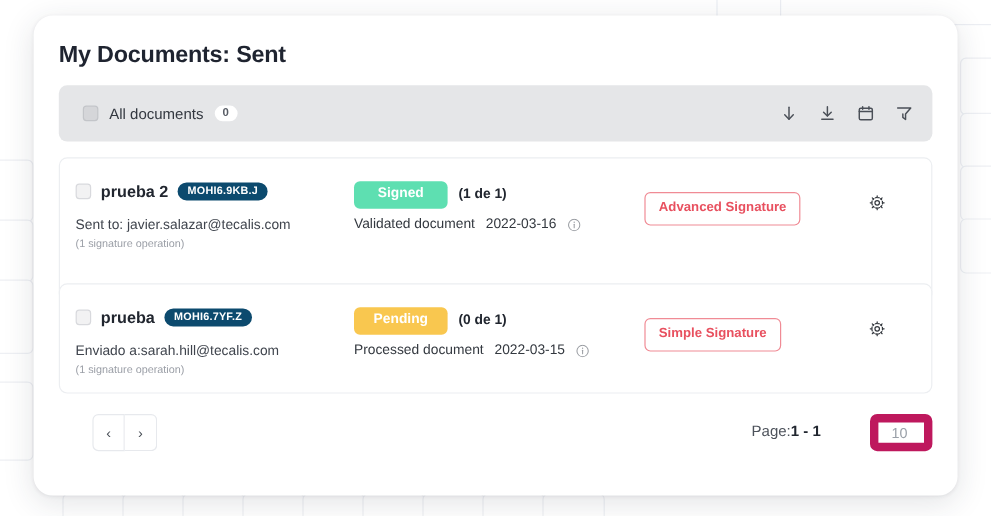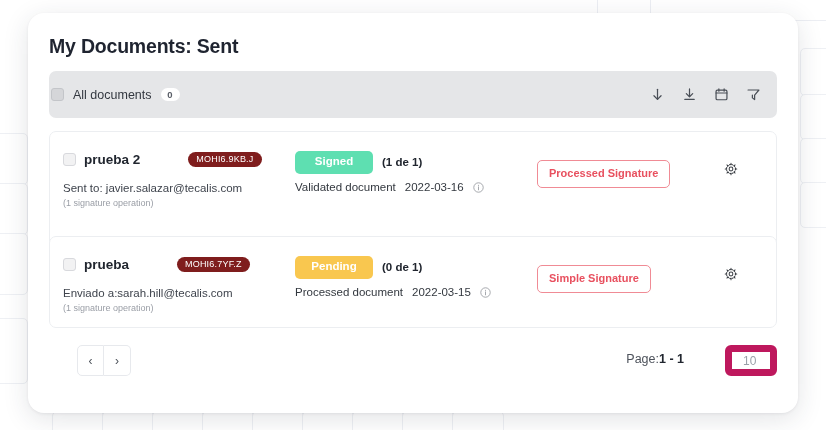--- a/index.html
+++ b/index.html
@@ -69,21 +69,21 @@
     left: 21px;
     top: 58px;
     width: 728px;
     height: 47px;
     background: #e5e6e8;
     border-radius: 7px;
     display: flex;
     align-items: center;
     justify-content: space-between;
     box-sizing: border-box;
-    padding: 0 16px 0 2px;
+    padding: 0 16px 0 20px;
   }
   .tb-left {
     display: flex;
     align-items: center;
     gap: 9px;
   }
   .checkbox {
     width: 13px;
     height: 13px;
     border-radius: 3px;
@@ -145,30 +145,29 @@
     display: flex;
     align-items: center;
     gap: 8px;
   }
   .doc-name {
     font-size: 13.5px;
     font-weight: 700;
     color: #21262f;
   }
   .doc-badge {
-    background: #7f1d1d;
+    background: #0c4a6e;
     color: #ffffff;
     font-size: 9px;
-    font-weight: 400;
+    font-weight: 700;
     letter-spacing: 0.2px;
     border-radius: 9px;
     padding: 3px 8px;
     line-height: 1;
     white-space: nowrap;
-    margin-left: 40px;
   }
   .row-sendto {
     position: absolute;
     left: 13px;
     top: 50px;
     font-size: 11.5px;
     color: #3f444d;
   }
   .row-sendto .sendto-label { color: #3f444d; }
   .row-ops {
@@ -405,21 +404,21 @@
       <span class="doc-date">2022-03-16</span>
       <span class="info-icon">
         <svg viewBox="0 0 14 14" width="11" height="11" fill="none" stroke="#5a5f68" stroke-width="1.1">
           <circle cx="7" cy="7" r="6"></circle>
           <line x1="7" y1="6.2" x2="7" y2="10" stroke-linecap="round"></line>
           <circle cx="7" cy="4.1" r="0.7" fill="#5a5f68" stroke="none"></circle>
         </svg>
       </span>
     </div>
 
-    <button class="sig-btn" id="sig-btn-0">Processed Signature</button>
+    <button class="sig-btn" id="sig-btn-0">Advanced Signature</button>
 
     <span class="gear-btn">
       <svg viewBox="0 0 16 16" width="14" height="14" fill="none" stroke="#35393f" stroke-width="1.15" stroke-linecap="round" stroke-linejoin="round">
         <circle cx="8" cy="8" r="2.15"></circle>
         <path d="M8 1.4 L8 3.1 M8 12.9 L8 14.6 M1.4 8 L3.1 8 M12.9 8 L14.6 8 M3.33 3.33 L4.53 4.53 M11.47 11.47 L12.67 12.67 M12.67 3.33 L11.47 4.53 M4.53 11.47 L3.33 12.67"></path>
         <circle cx="8" cy="8" r="5.1" stroke-dasharray="1.2 1.5"></circle>
       </svg>
     </span>
   </div>
 

